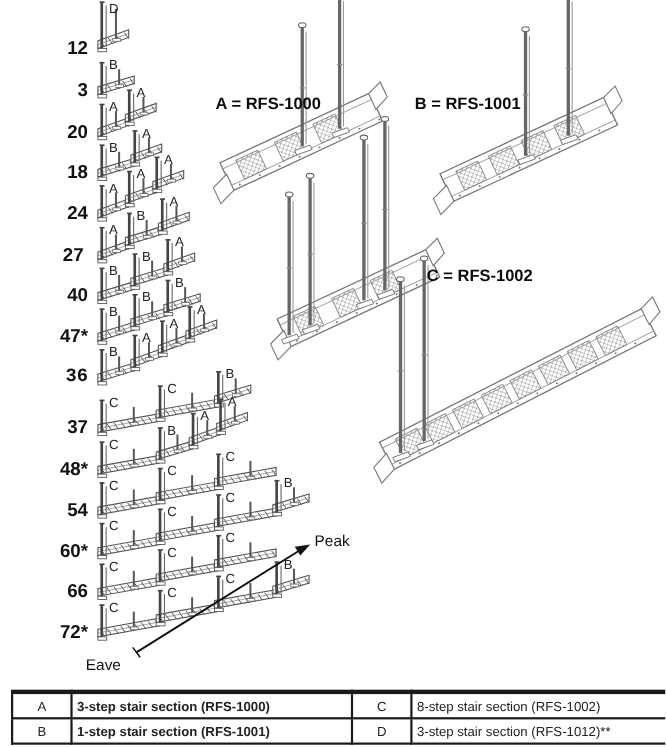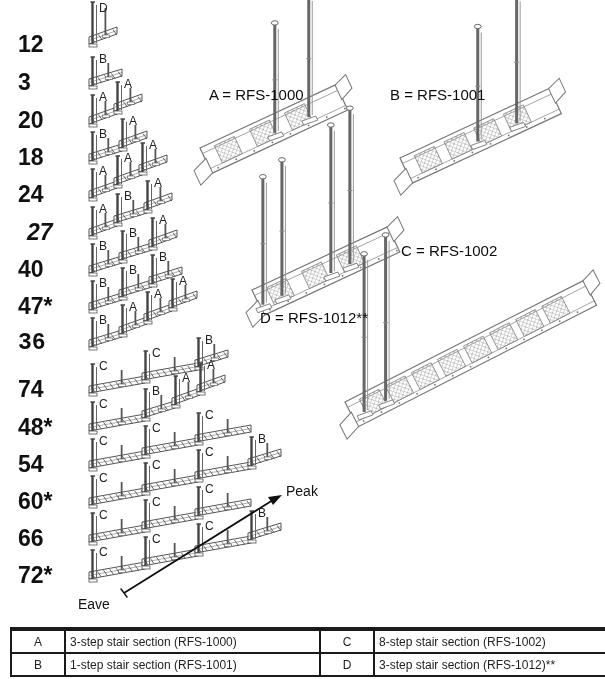--- a/index.html
+++ b/index.html
@@ -1,29 +1,29 @@
 <!DOCTYPE html>
 <html><head>
 <meta charset="utf-8">
 <style>
   html,body{margin:0;padding:0;background:#fff;}
   .stage{position:relative;width:605px;height:679px;background:#fff;overflow:hidden;
          font-family:"Liberation Sans",sans-serif;color:#111;}
   #art{position:absolute;left:0;top:0;}
-  .row-num{position:absolute;width:62px;text-align:left;font-size:23px;font-weight:bold;
+  .row-num{position:absolute;width:62px;text-align:right;font-size:17px;font-weight:bold;
            color:#111;letter-spacing:0px;line-height:16px;}
   .sec-letter{position:absolute;font-size:12px;font-weight:400;color:#222;line-height:13px;}
-  .fig-label{position:absolute;font-size:15px;font-weight:normal;color:#0b0b0b;white-space:nowrap;margin-left:13px;}
+  .fig-label{position:absolute;font-size:15px;font-weight:bold;color:#0b0b0b;white-space:nowrap;}
   .dir-label{position:absolute;font-size:14px;font-weight:400;color:#111;white-space:nowrap;}
   table.legend{position:absolute;left:10px;top:627px;width:586px;border-collapse:collapse;
                table-layout:fixed;border:2px solid #1a1a1a;border-top:4px solid #1a1a1a;}
   table.legend td{border:2px solid #1a1a1a;font-size:12px;color:#222;height:19px;
                   padding:1px 4px;background:#fff;}
   td.key{width:44px;text-align:center;}
-  td.desc-a{width:245px;padding-left:10px;}
+  td.desc-a{width:245px;padding-left:10px;font-weight:bold;}
   td.desc-b{width:240px;padding-left:10px;}
 </style>
 </head>
 <body>
 
 <div class="stage">
   <svg id="art" width="605" height="679" viewBox="0 0 605 679">
       <defs>
         <pattern id="hatch" patternUnits="userSpaceOnUse" width="5" height="5">
  <path d="M0 0 L5 5 M5 0 L0 5" stroke="#999999" stroke-width="0.6"></path>
@@ -867,38 +867,38 @@
       <div class="row-num" style="left: 18px; top: 112px;">20</div>
       <div class="sec-letter" style="left: 99px; top: 91px;">A</div>
       <div class="sec-letter" style="left: 124px; top: 78px;">A</div>
       <div class="row-num" style="left: 18px; top: 149px;">18</div>
       <div class="sec-letter" style="left: 99px; top: 128px;">B</div>
       <div class="sec-letter" style="left: 129px; top: 115px;">A</div>
       <div class="row-num" style="left: 18px; top: 186px;">24</div>
       <div class="sec-letter" style="left: 99px; top: 165px;">A</div>
       <div class="sec-letter" style="left: 124px; top: 152px;">A</div>
       <div class="sec-letter" style="left: 149px; top: 139px;">A</div>
-      <div class="row-num" style="left: 27px; top: 224px; font-style: italic;">27</div>
+      <div class="row-num" style="left: 14px; top: 224px;">27</div>
       <div class="sec-letter" style="left: 99px; top: 203px;">A</div>
       <div class="sec-letter" style="left: 124px; top: 190px;">B</div>
       <div class="sec-letter" style="left: 154px; top: 177px;">A</div>
       <div class="row-num" style="left: 18px; top: 261px;">40</div>
       <div class="sec-letter" style="left: 99px; top: 240px;">B</div>
       <div class="sec-letter" style="left: 129px; top: 227px;">B</div>
       <div class="sec-letter" style="left: 159px; top: 214px;">A</div>
       <div class="row-num" style="left: 18px; top: 298px;">47*</div>
       <div class="sec-letter" style="left: 99px; top: 277px;">B</div>
       <div class="sec-letter" style="left: 129px; top: 264px;">B</div>
       <div class="sec-letter" style="left: 159px; top: 251px;">B</div>
       <div class="row-num" style="left: 18px; top: 335px; font-family: Liberation Mono, monospace;">36</div>
       <div class="sec-letter" style="left: 99px; top: 314px;">B</div>
       <div class="sec-letter" style="left: 129px; top: 301px;">A</div>
       <div class="sec-letter" style="left: 154px; top: 288px;">A</div>
       <div class="sec-letter" style="left: 179px; top: 275px;">A</div>
-      <div class="row-num" style="left: 18px; top: 381px;">74</div>
+      <div class="row-num" style="left: 18px; top: 381px;">37</div>
       <div class="sec-letter" style="left: 99px; top: 360px;">C</div>
       <div class="sec-letter" style="left: 152px; top: 347px;">C</div>
       <div class="sec-letter" style="left: 205px; top: 334px;">B</div>
       <div class="row-num" style="left: 18px; top: 419px;">48*</div>
       <div class="sec-letter" style="left: 99px; top: 398px;">C</div>
       <div class="sec-letter" style="left: 152px; top: 385px;">B</div>
       <div class="sec-letter" style="left: 182px; top: 372px;">A</div>
       <div class="sec-letter" style="left: 207px; top: 359px;">A</div>
       <div class="row-num" style="left: 18px; top: 456px;">54</div>
       <div class="sec-letter" style="left: 99px; top: 435px;">C</div>
@@ -915,21 +915,20 @@
       <div class="sec-letter" style="left: 205px; top: 483px;">C</div>
       <div class="row-num" style="left: 18px; top: 567px;">72*</div>
       <div class="sec-letter" style="left: 99px; top: 546px;">C</div>
       <div class="sec-letter" style="left: 152px; top: 533px;">C</div>
       <div class="sec-letter" style="left: 205px; top: 520px;">C</div>
       <div class="sec-letter" style="left: 258px; top: 507px;">B</div>
     </div>
 
   <div class="fig-label" style="left:196px;top:86px">A = RFS-1000</div>
   <div class="fig-label" style="left:377px;top:86px">B = RFS-1001</div>
-  <div class="fig-label" style="left:247px;top:309px">D = RFS-1012**</div>
   <div class="fig-label" style="left:388px;top:242px">C = RFS-1002</div>
 
   <div class="dir-label" style="left:286px;top:483px">Peak</div>
   <div class="dir-label" style="left:78px;top:596px">Eave</div>
 
   <table class="legend">
     <tbody id="legend-body">
         <tr>
           <td class="key">A</td>
           <td class="desc-a">3-step stair section (RFS-1000)</td>

